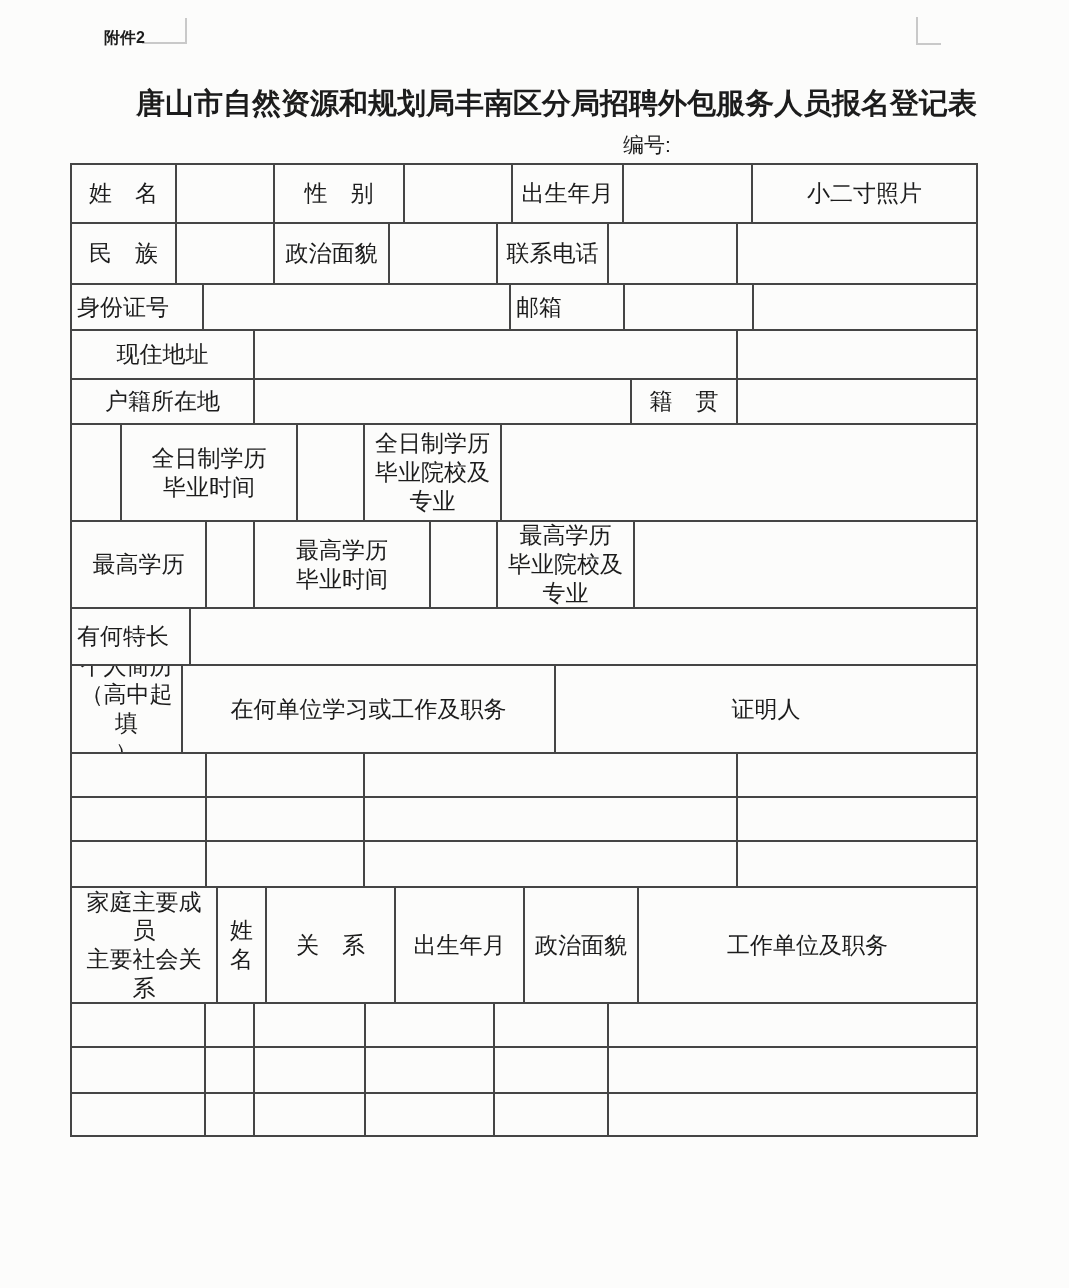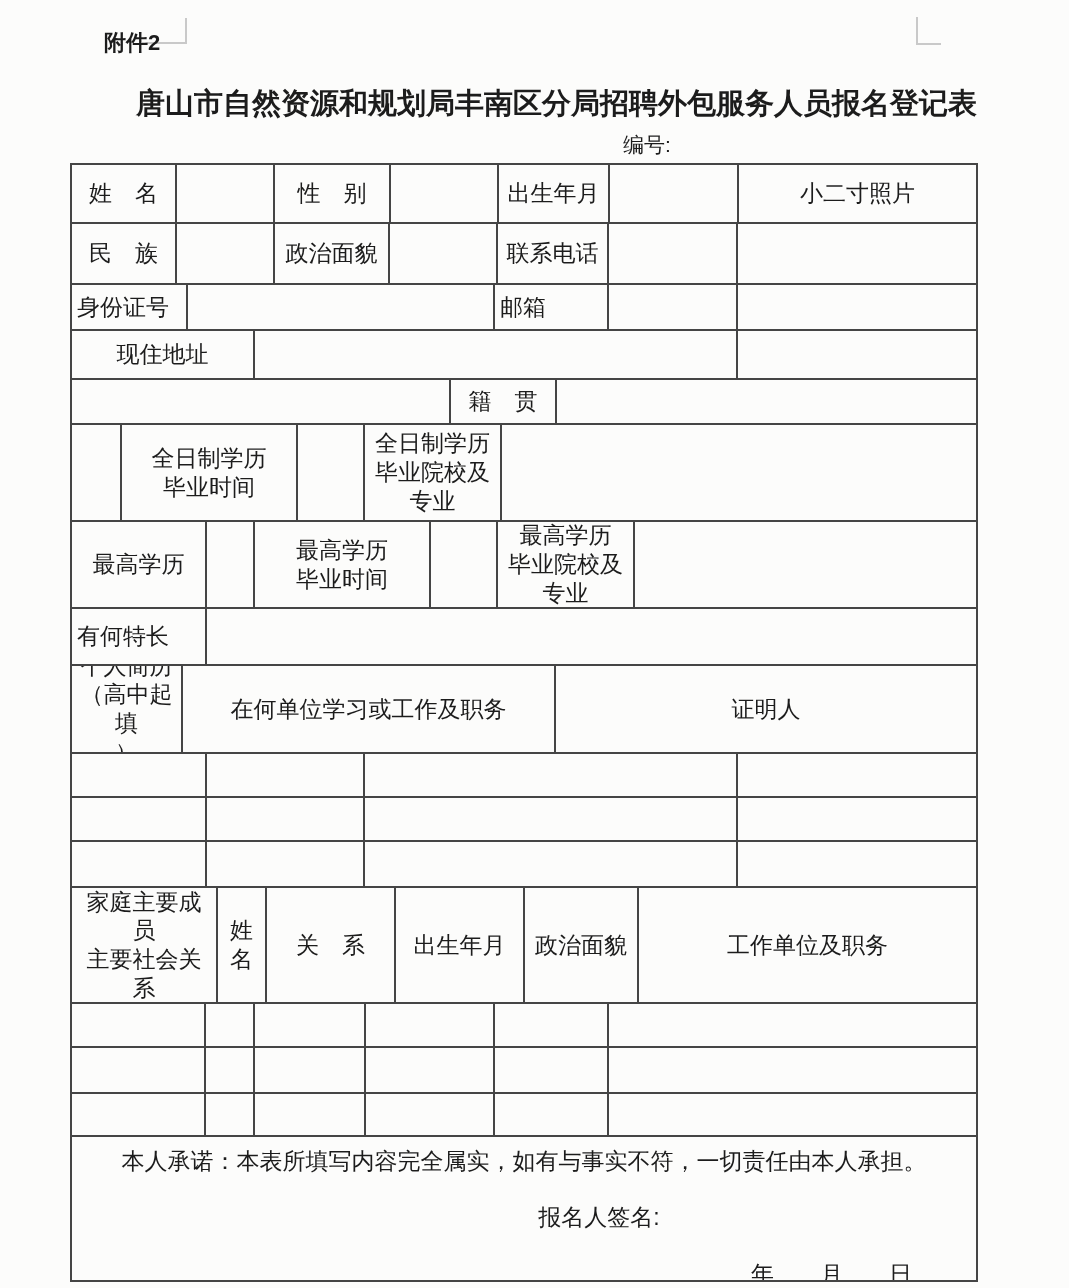--- a/index.html
+++ b/index.html
@@ -12,21 +12,21 @@
     color:#1c1c1c;
     overflow:hidden;
   }
   .crop-mark { position:absolute; }
   .crop-tl { left:142px; top:18px; width:45px; height:26px;
              border-right:2px solid #c9c9c9; border-bottom:2px solid #c9c9c9; }
   .crop-tr { left:916px; top:17px; width:25px; height:28px;
              border-left:2px solid #c9c9c9; border-bottom:2px solid #c9c9c9; }
   .attachment {
     position:absolute; left:64px; top:28px;
-    font-size:22px; font-weight:bold;padding-left:40px;
+    font-size:16px; font-weight:bold;padding-left:40px;
   }
   .title {
     position:absolute; left:0; right:0; top:84px;
     text-align:center;
     font-size:29px; font-weight:bold;
     letter-spacing:0px;
     padding-left:44px;
   }
   .serial {
     position:absolute; left:623px; top:131px;
@@ -70,52 +70,53 @@
 
   <div class="attachment">附件2</div>
   <div class="title">唐山市自然资源和规划局丰南区分局招聘外包服务人员报名登记表</div>
   <div class="serial">编号:</div>
 
   <div class="form-table">
 
     <div class="row" style="height:57px">
       <div class="cell" style="width:103px">姓　名</div>
       <div class="cell" style="width:98px"></div>
-      <div class="cell" style="width:116px">性　别</div>
+      <div class="cell" style="width:130px">性　别</div>
       <div class="cell" style="width:108px"></div>
       <div class="cell" style="width:111px">出生年月</div>
       <div class="cell" style="width:129px"></div>
       <div class="cell grow">小二寸照片</div>
     </div>
 
     <div class="row" style="height:61px">
       <div class="cell" style="width:103px">民　族</div>
       <div class="cell" style="width:98px"></div>
       <div class="cell" style="width:115px">政治面貌</div>
       <div class="cell" style="width:108px"></div>
       <div class="cell" style="width:111px">联系电话</div>
       <div class="cell" style="width:129px"></div>
       <div class="cell grow"></div>
     </div>
 
     <div class="row" style="height:46px">
-      <div class="cell left" style="width:114px">身份证号</div>
+      <div class="cell left" style="width:130px">身份证号</div>
       <div class="cell" style="width:307px"></div>
       <div class="cell left" style="width:114px">邮箱</div>
       <div class="cell" style="width:129px"></div>
       <div class="cell grow"></div>
     </div>
 
     <div class="row" style="height:49px">
       <div class="cell" style="width:181px">现住地址</div>
       <div class="cell" style="width:483px"></div>
       <div class="cell grow"></div>
     </div>
 
     <div class="row" style="height:45px">
+      <div class="cell" style="width:181px">户籍所在地</div>
       <div class="cell" style="width:377px"></div>
       <div class="cell" style="width:106px">籍　贯</div>
       <div class="cell grow"></div>
     </div>
 
     <div class="row" style="height:97px">
       <div class="cell" style="width:48px"></div>
       <div class="cell" style="width:176px">全日制学历
 毕业时间</div>
       <div class="cell" style="width:67px"></div>
@@ -131,21 +132,21 @@
       <div class="cell" style="width:176px">最高学历
 毕业时间</div>
       <div class="cell" style="width:67px"></div>
       <div class="cell" style="width:137px">最高学历
 毕业院校及
 专业</div>
       <div class="cell grow"></div>
     </div>
 
     <div class="row" style="height:57px">
-      <div class="cell left" style="width:133px">有何特长</div>
+      <div class="cell left" style="width:117px">有何特长</div>
       <div class="cell grow"></div>
     </div>
 
     <div class="row" style="height:88px">
       <div class="cell" style="width:109px">个人简历
 （高中起填
 ）</div>
       <div class="cell" style="width:373px">在何单位学习或工作及职务</div>
       <div class="cell grow">证明人</div>
     </div>
@@ -200,22 +201,15 @@
     </div>
     <div class="row" style="height:43px">
       <div class="cell" style="width:132px"></div>
       <div class="cell" style="width:49px"></div>
       <div class="cell" style="width:111px"></div>
       <div class="cell" style="width:129px"></div>
       <div class="cell" style="width:114px"></div>
       <div class="cell grow"></div>
     </div>
 
-    <div class="row" style="height:145px">
-      <div class="cell declare-cell">
-        <div class="declare-line">本人承诺：本表所填写内容完全属实，如有与事实不符，一切责任由本人承担。</div>
-        <div class="sign-line">报名人签名:</div>
-        <div class="date-line">年　　月　　日</div>
-      </div>
-    </div>
 
   </div>
 </div>
 
 </body></html>

